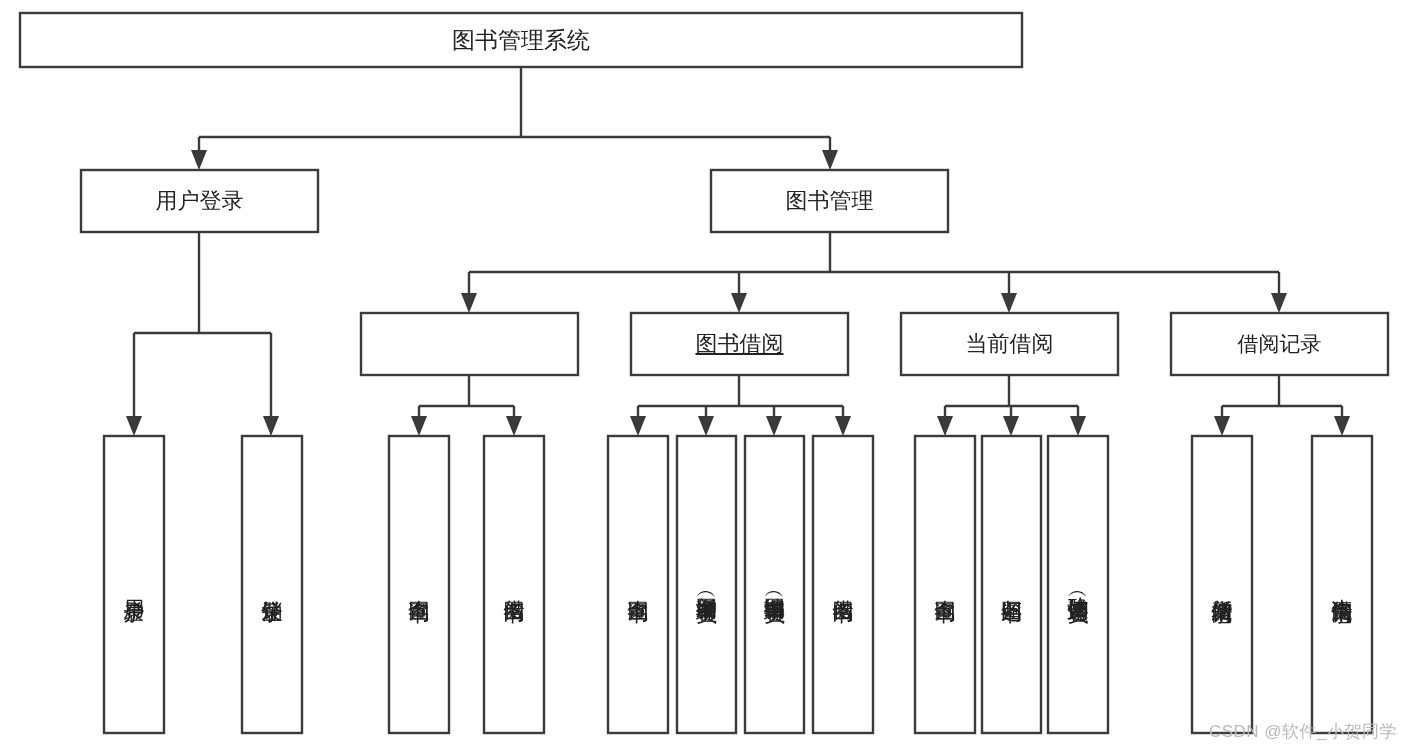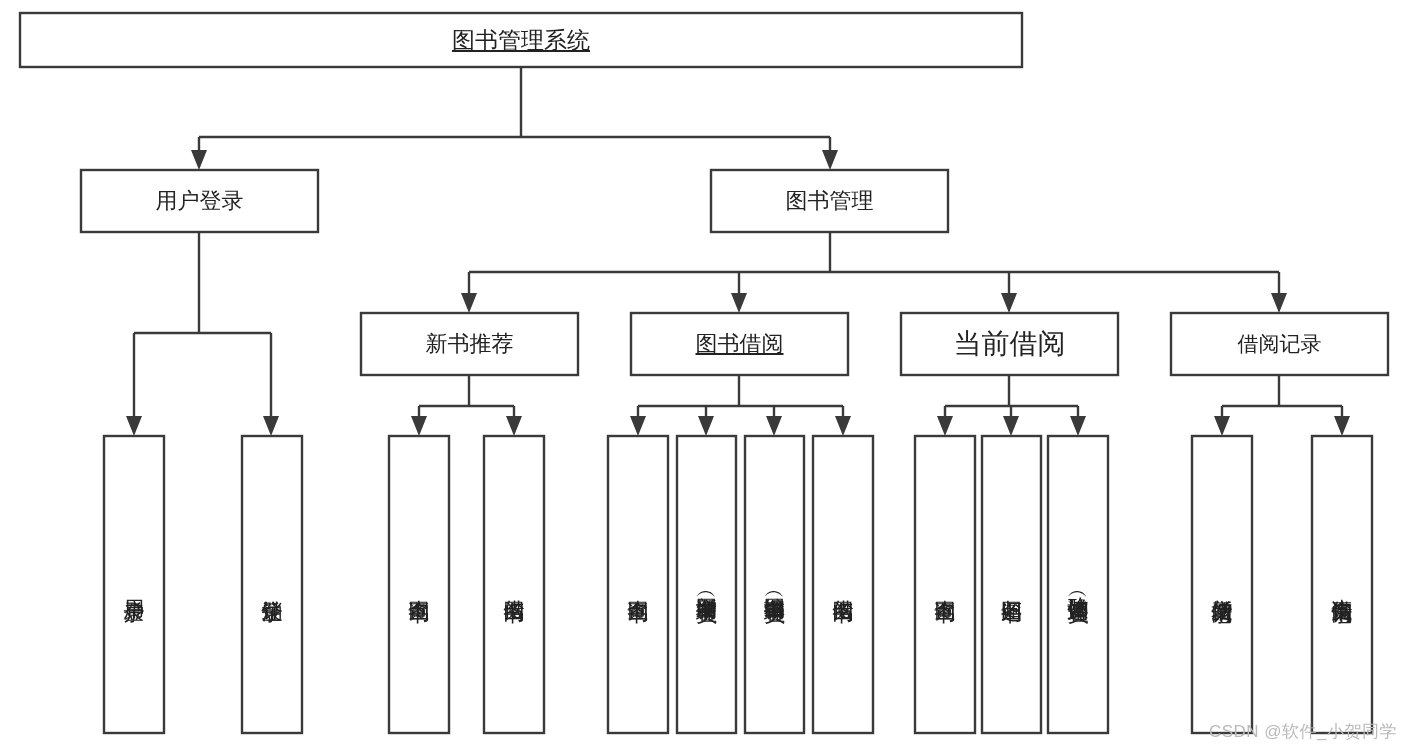--- a/index.html
+++ b/index.html
@@ -184,28 +184,27 @@
     <rect class="node-box" x="813" y="436" width="60" height="297"></rect>
 
     <rect class="node-box" x="915" y="436" width="60" height="297"></rect>
     <rect class="node-box" x="982" y="436" width="59" height="297"></rect>
     <rect class="node-box" x="1048" y="436" width="60" height="297"></rect>
 
     <rect class="node-box" x="1192" y="436" width="60" height="297"></rect>
     <rect class="node-box" x="1312" y="436" width="60" height="297"></rect>
   </svg>
 
-  <div class="htext-wrap" style="left:20px; top:13px; width:1002px; height:54px; font-size:23px;text-decoration:underline;">图书管理系统</div>
+  <div class="htext-wrap" style="left:20px; top:13px; width:1002px; height:54px; font-size:23px;">图书管理系统</div>
 
   <div class="htext-wrap" style="left:81px; top:170px; width:237px; height:62px; font-size:22px;">用户登录</div>
   <div class="htext-wrap" style="left:711px; top:170px; width:237px; height:62px; font-size:22px;">图书管理</div>
 
-  <div class="htext-wrap" style="left:361px; top:313px; width:217px; height:62px; font-size:22px;">新书推荐</div>
   <div class="htext-wrap" style="left:631px; top:313px; width:217px; height:62px; font-size:22px;text-decoration:underline;">图书借阅</div>
-  <div class="htext-wrap" style="left:901px; top:313px; width:217px; height:62px; font-size:28px;">当前借阅</div>
+  <div class="htext-wrap" style="left:901px; top:313px; width:217px; height:62px; font-size:22px;">当前借阅</div>
   <div class="htext-wrap" style="left:1171px; top:313px; width:217px; height:62px; font-size:21px;">借阅记录</div>
 
   <div class="vtext-wrap" style="left:104px; top:436px; width:60px; height:297px;">用户登录</div>
   <div class="vtext-wrap" style="left:242px; top:436px; width:60px; height:297px;">注销登录</div>
 
   <div class="vtext-wrap" style="left:389px; top:436px; width:60px; height:297px;">查询图书</div>
   <div class="vtext-wrap" style="left:484px; top:436px; width:60px; height:297px;">借阅图书</div>
 
   <div class="vtext-wrap" style="left:608px; top:436px; width:60px; height:297px;">查询图书</div>
   <div class="vtext-wrap" style="left:677px; top:436px; width:59px; height:297px;">新增图书（管理员）</div>

